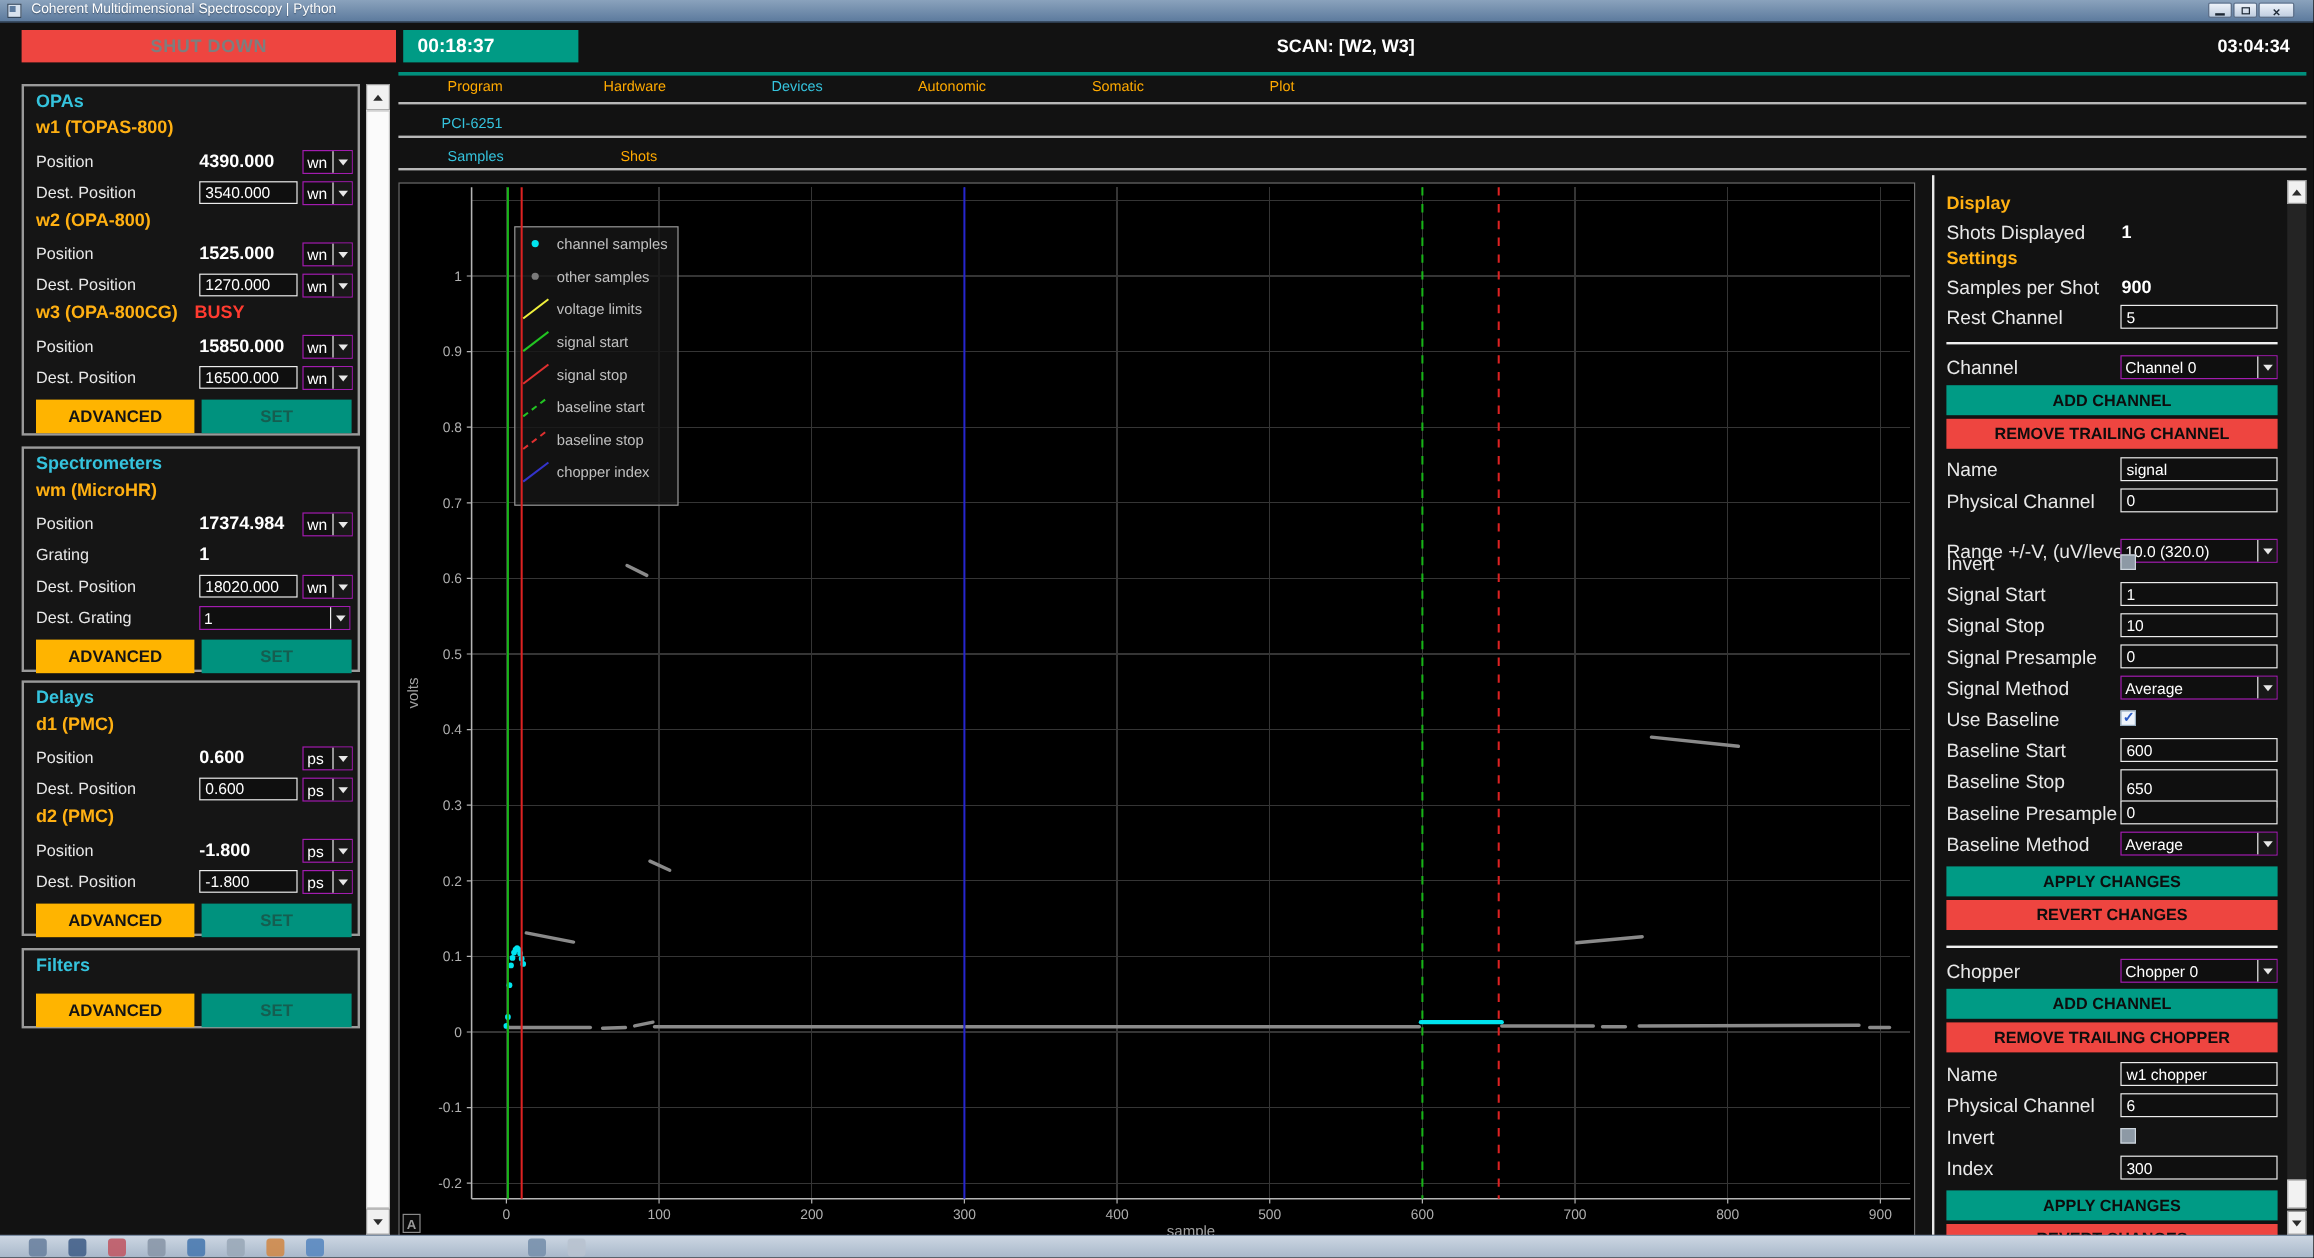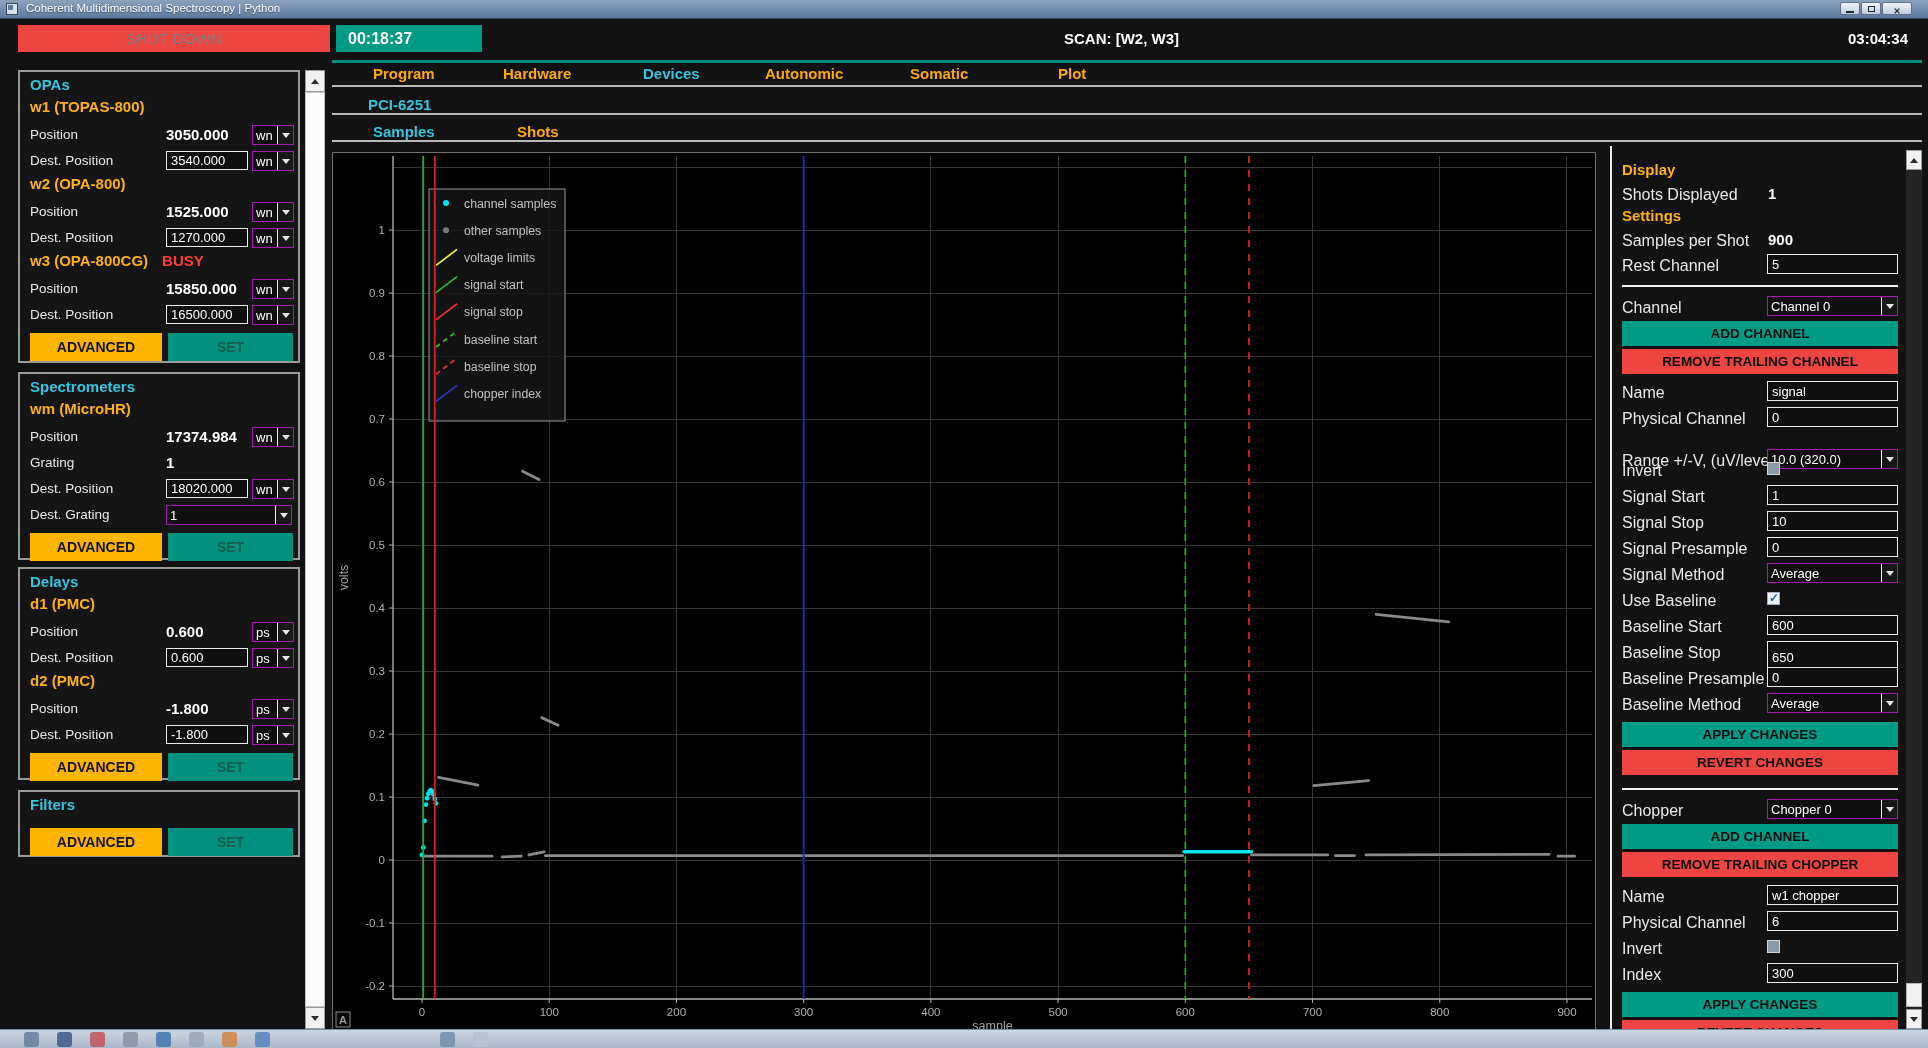--- a/index.html
+++ b/index.html
@@ -14,30 +14,30 @@
   #win-icon{position:absolute;left:6px;top:3px;width:12px;height:12px;background:#d8e2ee;border:1px solid #33465c;box-sizing:border-box}
   #win-icon span{position:absolute;left:1px;top:1px;width:5px;height:5px;background:#5c7a9d}
   .winbtn{position:absolute;top:2px;height:13px;background:linear-gradient(#eef3fa,#bfcddf);
           border:1px solid #5e7089;border-radius:2px;box-sizing:border-box;display:flex;align-items:center;justify-content:center}
   .winbtn .bar{width:8px;height:2px;background:#1d2835;margin-top:6px}
   .winbtn .sq{width:7px;height:6px;border:1.5px solid #1d2835;box-sizing:border-box}
   .winbtn .x:before{content:"\2715";font-size:8.5px;color:#1d2835;font-weight:bold;line-height:1}
 
   
   #shutdown{left:18px;top:25px;width:312px;height:27px;background:#ee4540;display:flex;align-items:center;justify-content:center;
-            color:#7e7e7e;font-weight:normal;font-size:15px;letter-spacing:.5px}
+            color:#7e7e7e;font-weight:bold;font-size:15px;letter-spacing:.5px}
   #timer{left:336px;top:25px;width:146px;height:27px;background:#009b85;display:flex;align-items:center;
          color:#fff;font-weight:bold;font-size:16px;padding-left:12px;box-sizing:border-box}
   #scan{left:1064px;top:30px;color:#fff;font-weight:bold;font-size:15px}
   #clock{left:1848px;top:30px;color:#fff;font-weight:bold;font-size:15px}
 
   .hline{position:absolute;background:#b8b8b8;height:2px}
   #tealline{left:332px;top:60px;width:1590px;height:3px;background:#008f7c}
 
-  .tab{position:absolute;font-weight:bold;font-size:15px;color:#ffaa00}
+  .tab{position:absolute;font-weight:normal;font-size:12px;color:#ffaa00}
   .tab.active{color:#35c3dd}
 
   
   .sbox{position:absolute;border:2px solid #9a9a9a;box-sizing:content-box;background:#151515}
   .sb-title{position:absolute;left:10px;height:22px;color:#35c3dd;font-weight:bold;font-size:15px}
   .sb-group{position:absolute;left:10px;height:25px;color:#ffb012;font-weight:bold;font-size:15px}
   .sb-group .busy{color:#ff3b30;margin-left:14px}
   .sb-row{position:absolute;left:0;width:278px;height:26px}
   .sb-label{position:absolute;left:10px;top:4px;font-size:13.5px;color:#e8e8e8}
   .sb-value{position:absolute;left:146px;top:3px;font-size:15px;font-weight:bold;color:#fff;white-space:nowrap}
@@ -136,21 +136,21 @@
       <span class="tri-down dark"></span>
     </div>
 </div>
 
 <div id="sidebar">
     <div class="sbox" style="left:18px;top:70px;width:278px;height:289px">
       <div class="sb-title" style="top:4px">OPAs</div>
       <div class="sb-group" style="top:26px"><span>w1 (TOPAS-800)</span></div>
       <div class="sb-row" style="top:51px">
         <span class="sb-label">Position</span>
-        <span class="sb-value">3050.000</span>
+        <span class="sb-value">4390.000</span>
         <div class="combo" style="left:232px;top:2px;width:42px;height:20px">
           <span class="txt">wn</span>
           <span class="arrowbtn">
             <span class="tri-down"></span>
           </span>
         </div>
       </div>
       <div class="sb-row" style="top:77px">
         <span class="sb-label">Dest. Position</span>
         <div class="inputbox" style="left:146px;top:2px;width:82px;height:19px">3540.000</div>

